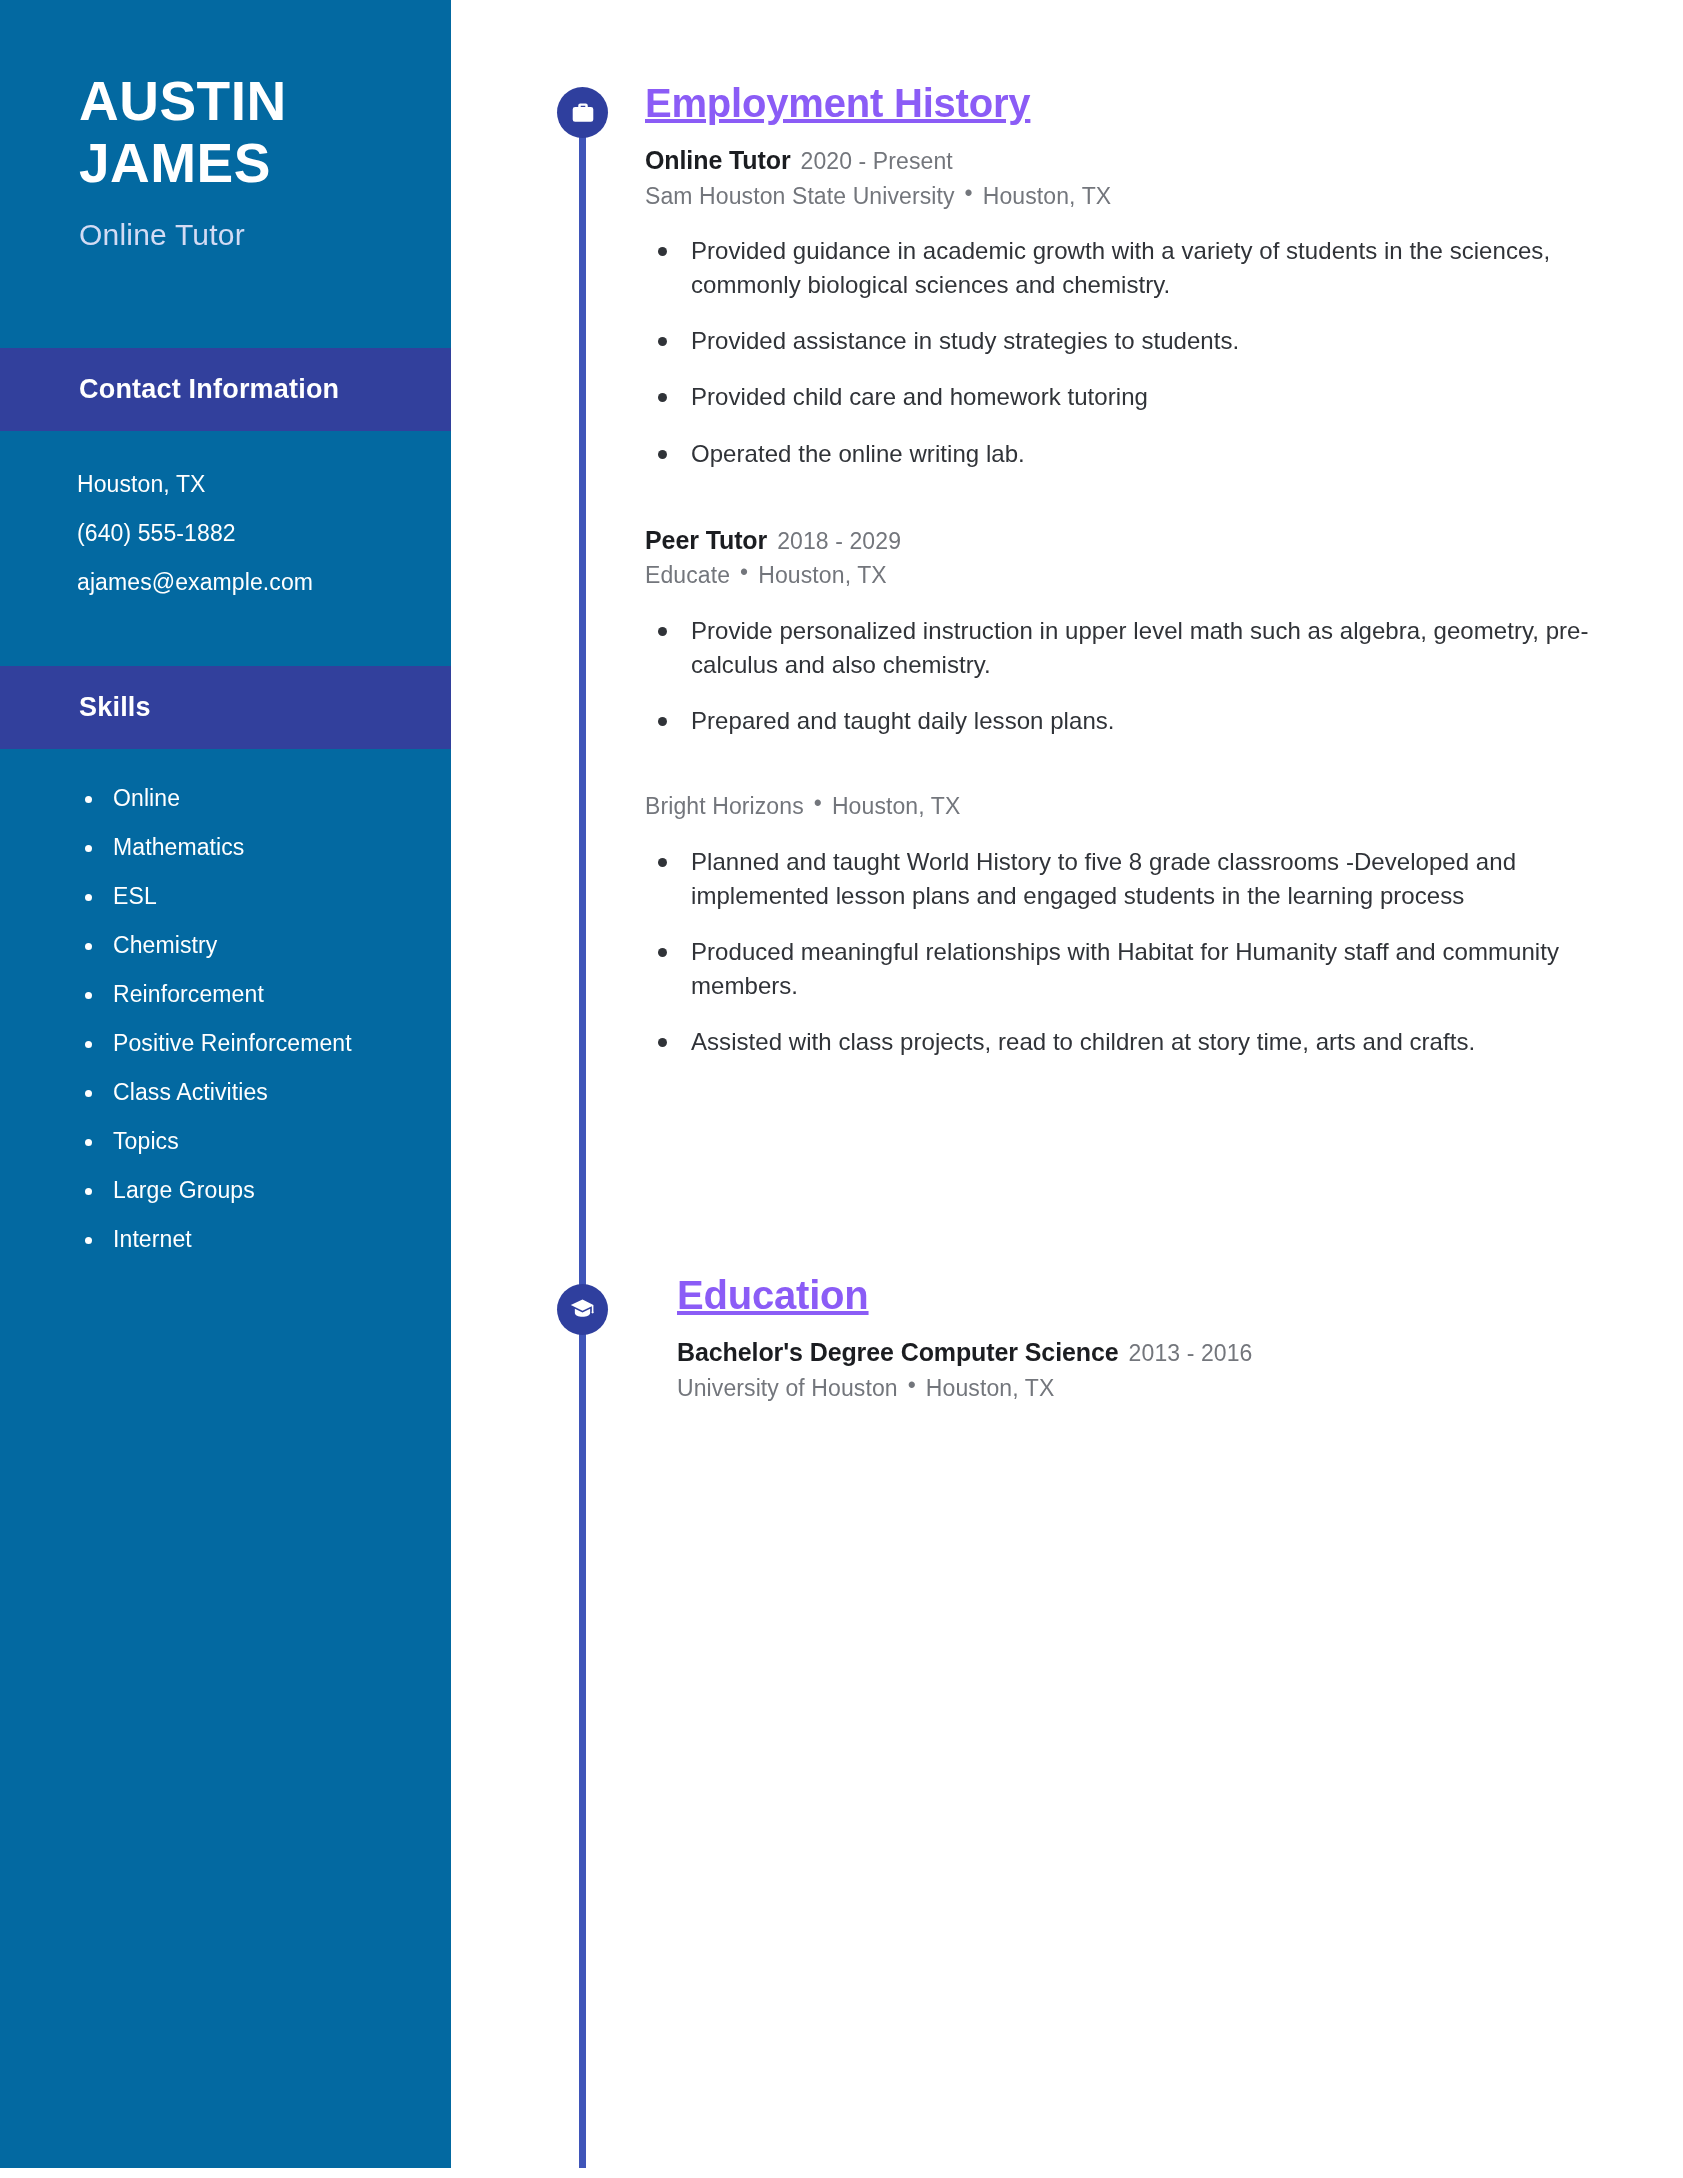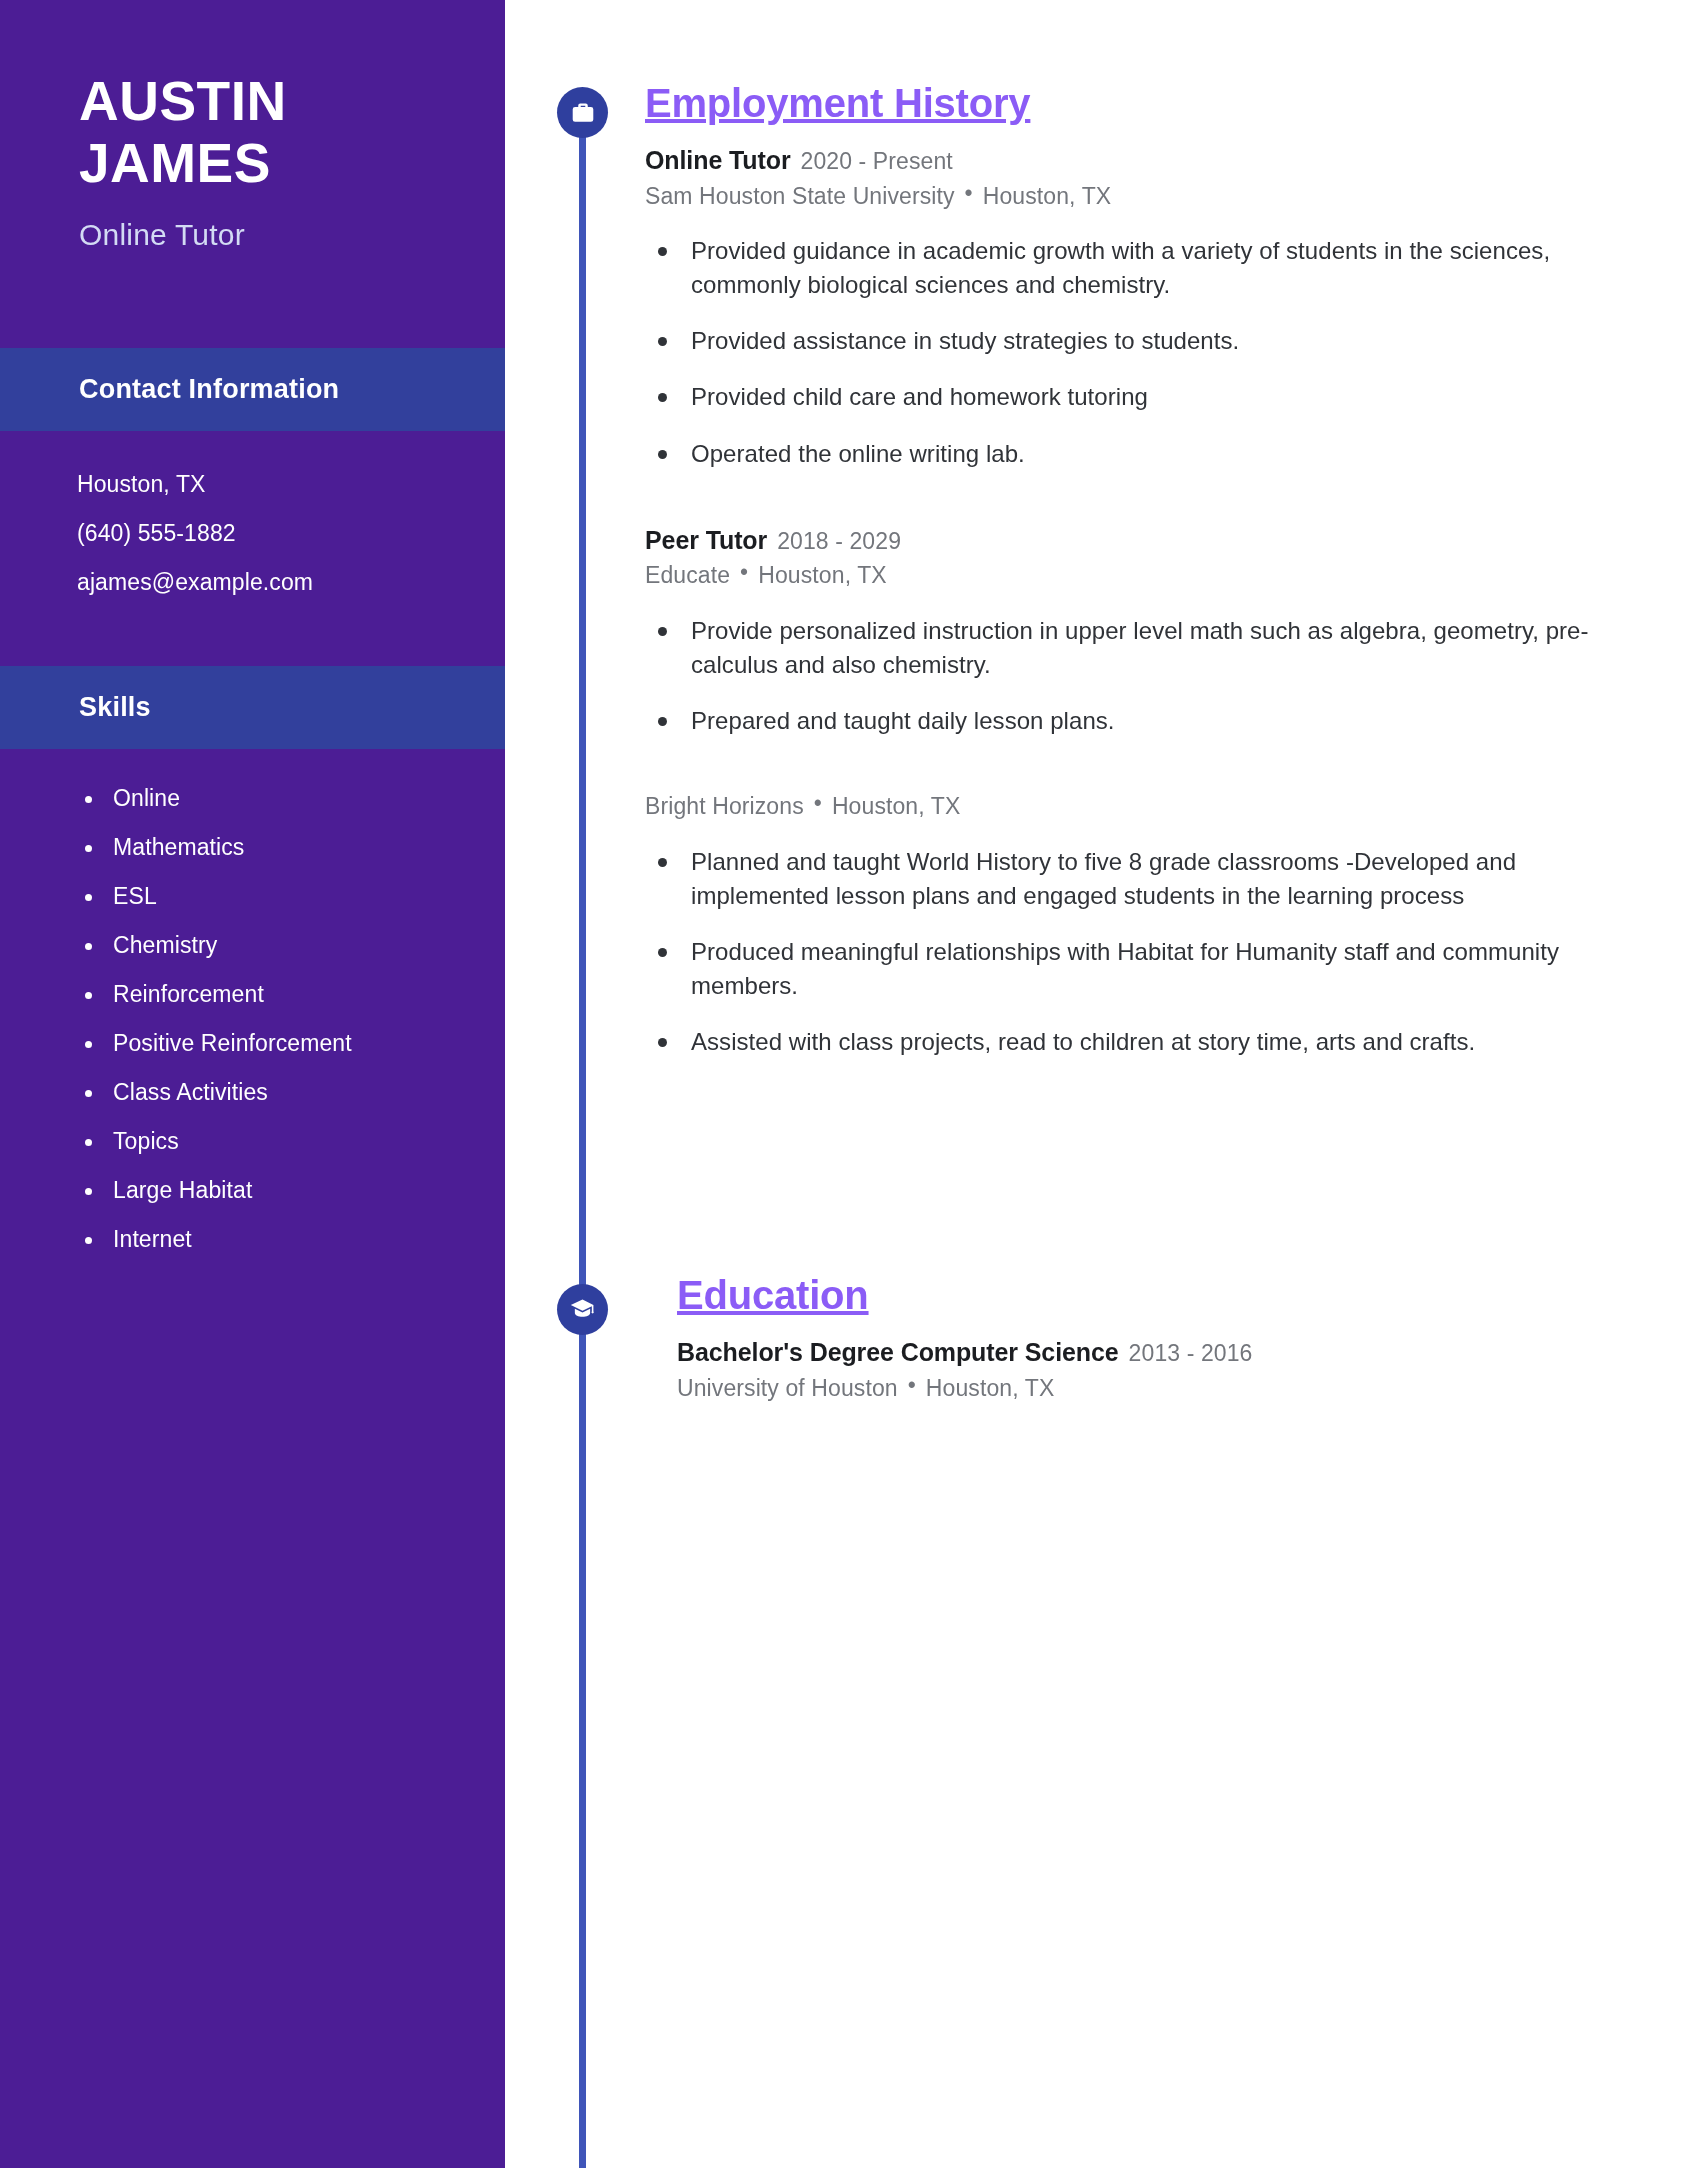--- a/index.html
+++ b/index.html
@@ -17,23 +17,23 @@
     height: 2178px;
     background: #ffffff;
     overflow: hidden;
   }
 
   
   .sidebar {
     position: absolute;
     left: 0;
     top: 0;
-    width: 505px;
+    width: 451px;
     height: 2168px;
-    background: #4c1d95;
+    background: #0369a1;
     box-sizing: border-box;
   }
   .name-block {
     padding: 71px 0 0 79px;
   }
   .name-line {
     color: #ffffff;
     font-size: 55px;
     font-weight: bold;
     letter-spacing: 0.5px;
@@ -234,21 +234,21 @@
     <div class="skills-body">
       <ul class="skills-list" id="skills-list">
           <li>Online</li>
           <li>Mathematics</li>
           <li>ESL</li>
           <li>Chemistry</li>
           <li>Reinforcement</li>
           <li>Positive Reinforcement</li>
           <li>Class Activities</li>
           <li>Topics</li>
-          <li>Large Habitat</li>
+          <li>Large Groups</li>
           <li>Internet</li>
         </ul>
     </div>
 
   </aside>
 
   <div class="timeline-rail"></div>
 
   <div class="tl-node" id="node-employment">
     <span>

